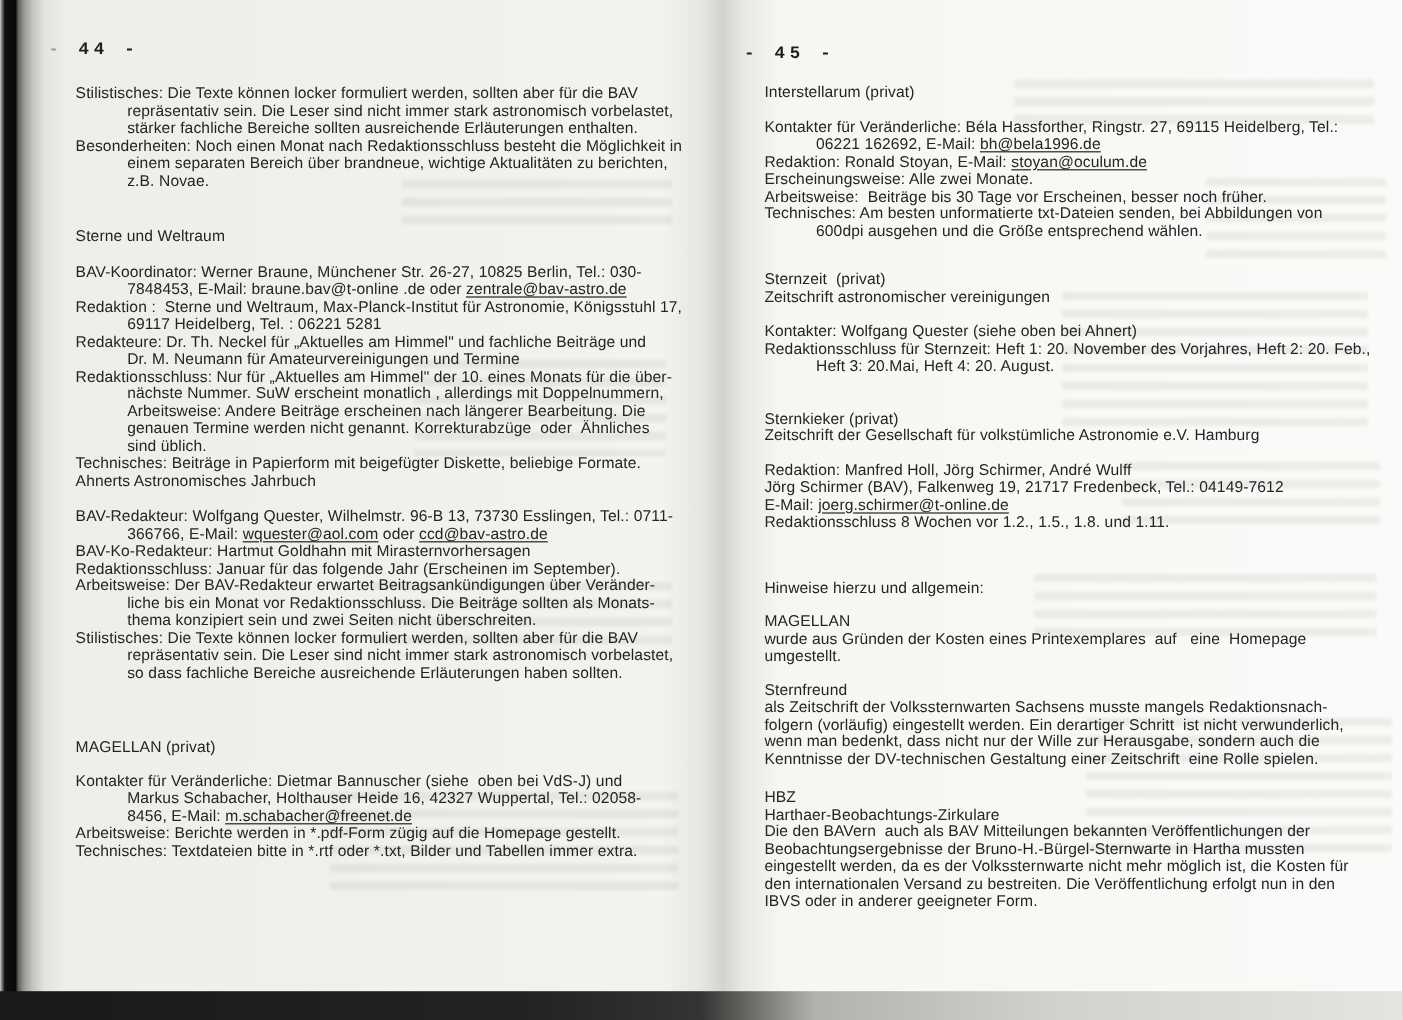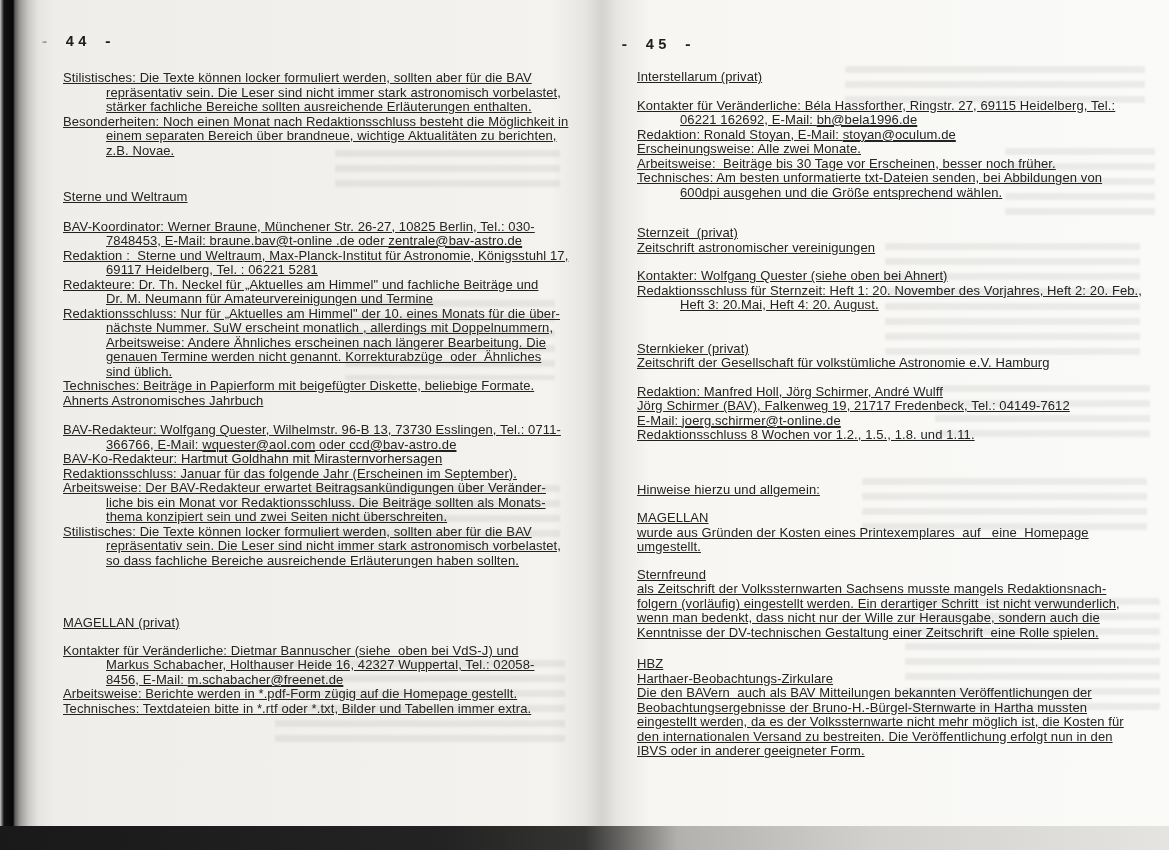--- a/index.html
+++ b/index.html
@@ -35,21 +35,21 @@
       #b3b1ae 58%,#d3d1ce 75%,#e6e4e1 100%);
   }
   .page-number{
     position:absolute;
     font-family:"Liberation Mono","DejaVu Sans Mono",monospace;
     font-weight:bold;font-size:14.5px;letter-spacing:4px;
     color:#1d1d1d;text-align:left;white-space:pre;
   }
   .page-number.left{left:40px;top:34px;width:520px;}
   .page-number.right{left:620px;top:37px;width:516px;}
-  .page-text{position:absolute;font-size:13px;text-decoration:underline;}
+  .page-text{position:absolute;font-size:13px;}
   .page-text.left{left:63px;top:71px;width:522px;}
   .page-text.right{left:637px;top:70px;width:518px;}
   .block{margin:0;}
   .line{
     height:14.5px;line-height:14.5px;
     white-space:pre;color:#242424;
     letter-spacing:0.1px;
   }
   .line.ind{padding-left:43px;}
   .uline{text-decoration:underline;text-underline-offset:2px;margin-top:20px;}
@@ -94,21 +94,21 @@
         </div>
         <div class="block" style="margin-top: 15px;">
           <div class="line"><span>BAV-Koordinator: Werner Braune, Münchener Str. 26-27, 10825 Berlin, Tel.: 030-</span></div>
           <div class="line ind"><span>7848453, E-Mail: braune.bav@t-online .de oder </span><span class="uline">zentrale@bav-astro.de</span></div>
           <div class="line"><span>Redaktion :  Sterne und Weltraum, Max-Planck-Institut für Astronomie, Königsstuhl 17,</span></div>
           <div class="line ind"><span>69117 Heidelberg, Tel. : 06221 5281</span></div>
           <div class="line"><span>Redakteure: Dr. Th. Neckel für „Aktuelles am Himmel" und fachliche Beiträge und</span></div>
           <div class="line ind"><span>Dr. M. Neumann für Amateurvereinigungen und Termine</span></div>
           <div class="line"><span>Redaktionsschluss: Nur für „Aktuelles am Himmel" der 10. eines Monats für die über-</span></div>
           <div class="line ind"><span>nächste Nummer. SuW erscheint monatlich , allerdings mit Doppelnummern,</span></div>
-          <div class="line ind"><span>Arbeitsweise: Andere Ähnliches erscheinen nach längerer Bearbeitung. Die</span></div>
+          <div class="line ind"><span>Arbeitsweise: Andere Beiträge erscheinen nach längerer Bearbeitung. Die</span></div>
           <div class="line ind"><span>genauen Termine werden nicht genannt. Korrekturabzüge  oder  Ähnliches</span></div>
           <div class="line ind"><span>sind üblich.</span></div>
           <div class="line"><span>Technisches: Beiträge in Papierform mit beigefügter Diskette, beliebige Formate.</span></div>
         </div>
         <div class="block" style="">
           <div class="line"><span>Ahnerts Astronomisches Jahrbuch</span></div>
         </div>
         <div class="block" style="margin-top: 15px;">
           <div class="line"><span>BAV-Redakteur: Wolfgang Quester, Wilhelmstr. 96-B 13, 73730 Esslingen, Tel.: 0711-</span></div>
           <div class="line ind"><span>366766, E-Mail: </span><span class="uline">wquester@aol.com</span><span> oder </span><span class="uline">ccd@bav-astro.de</span></div>

